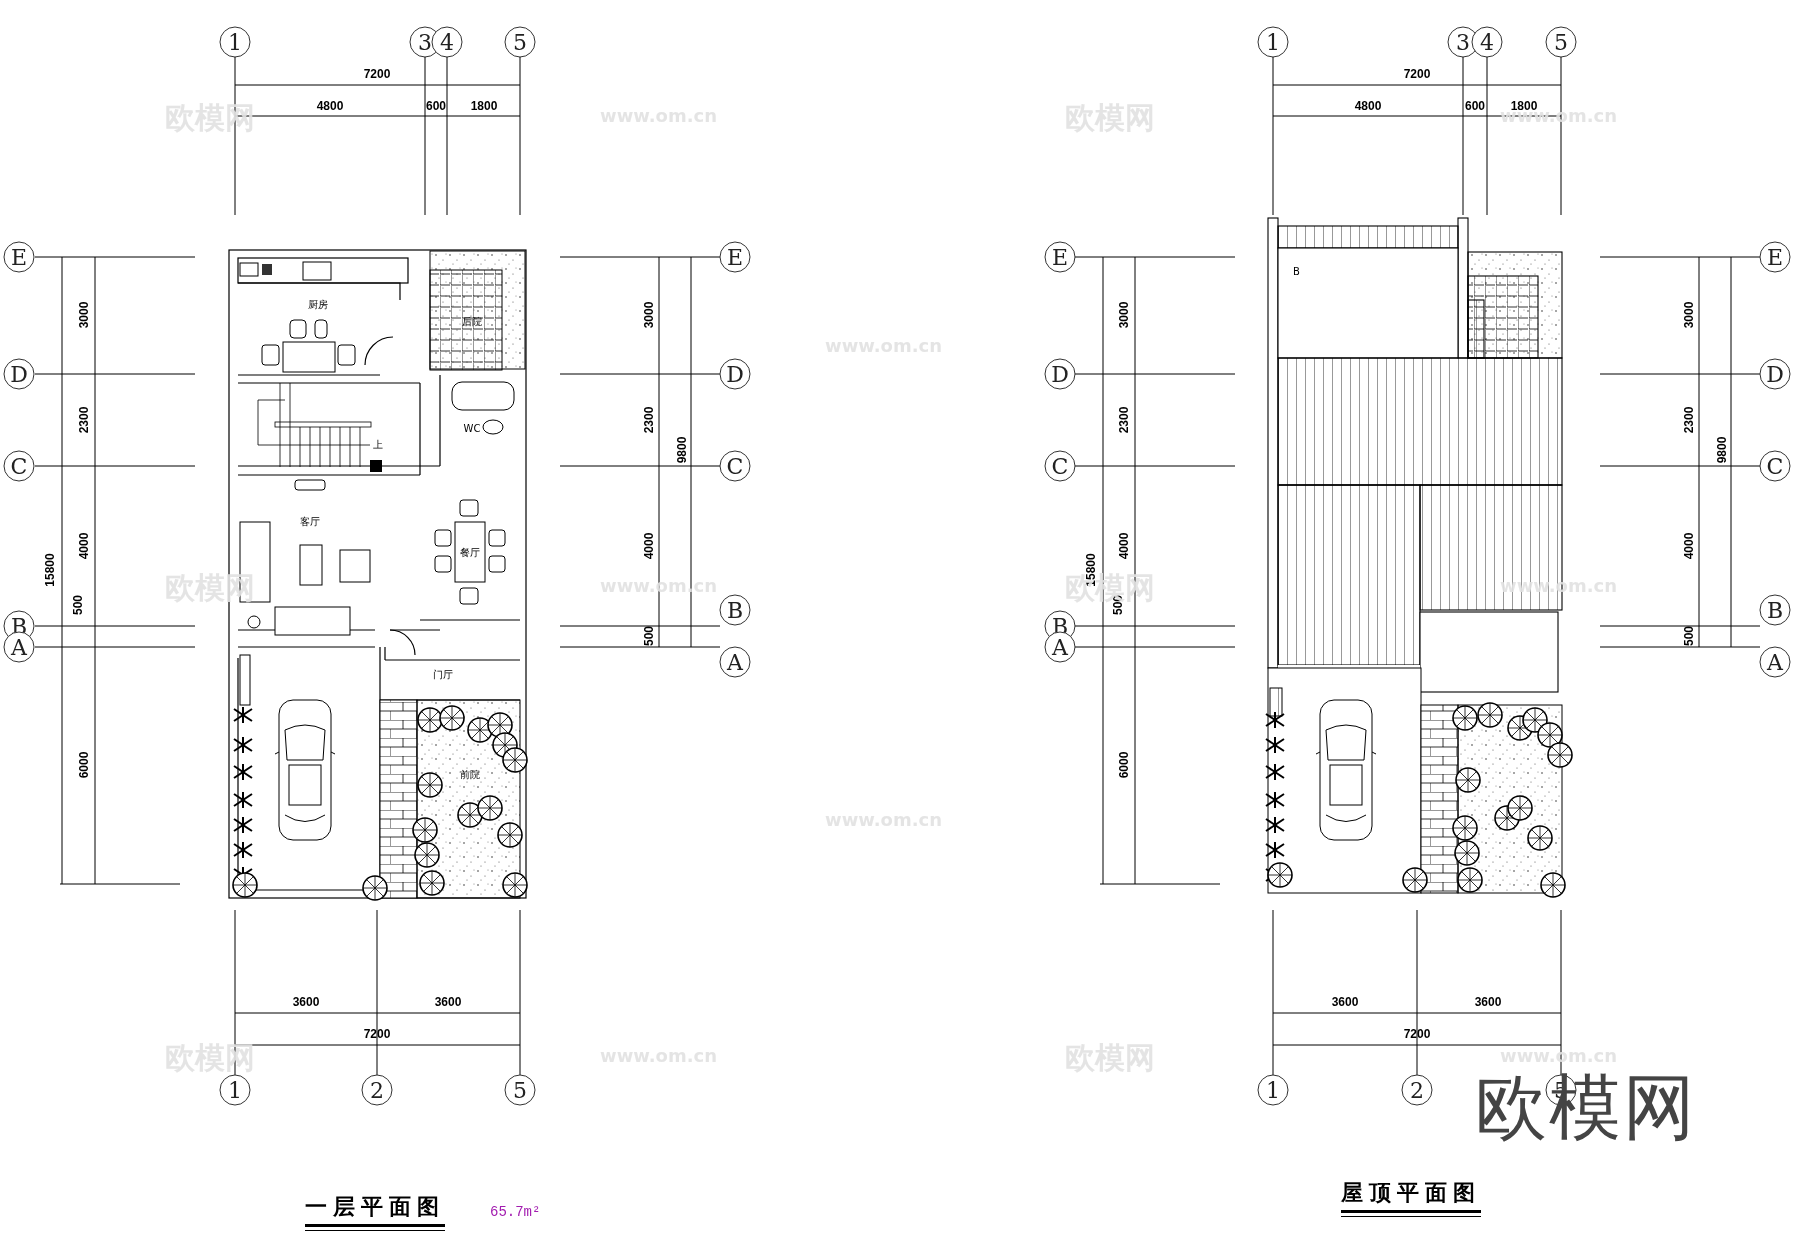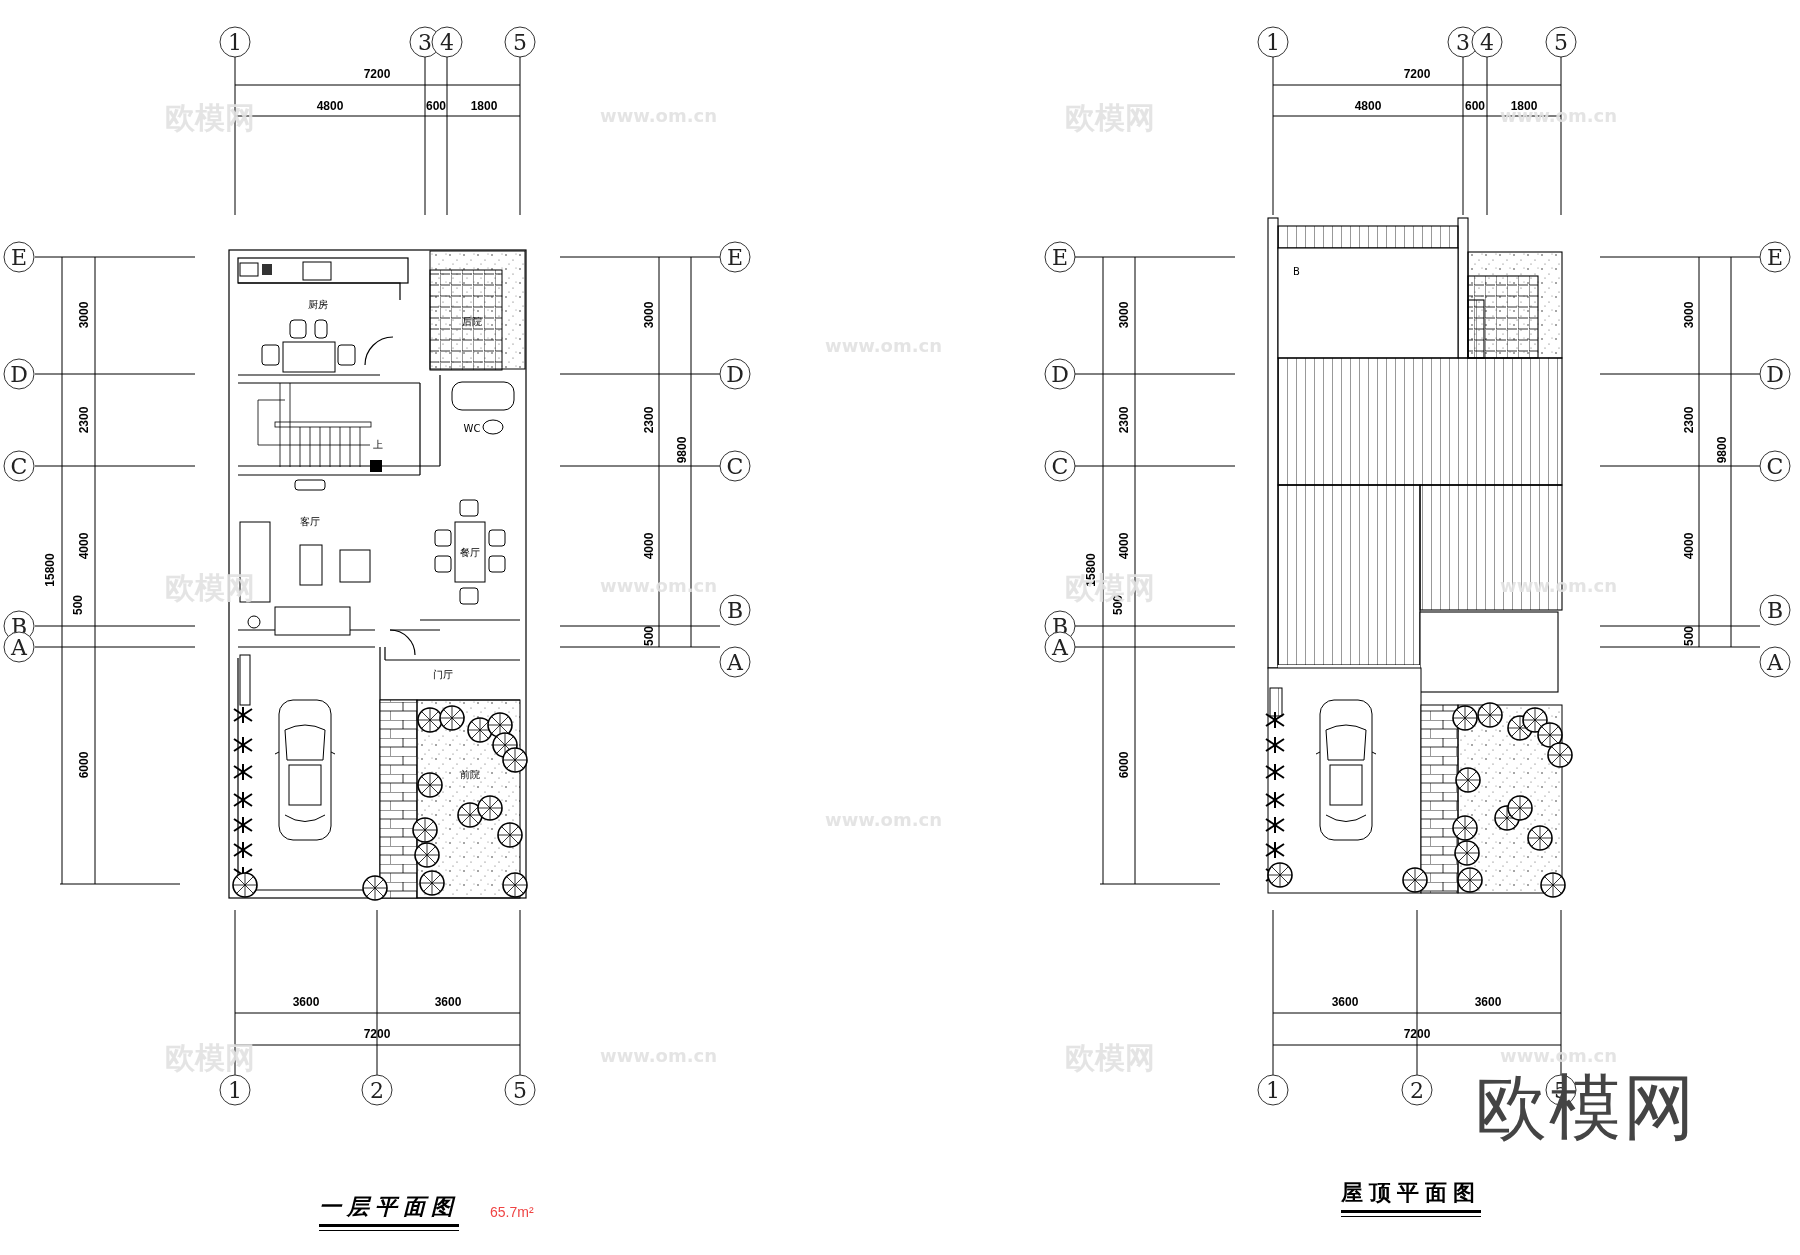--- a/index.html
+++ b/index.html
@@ -5,21 +5,21 @@
   html,body{margin:0;padding:0;background:#fff;}
   body{width:1800px;height:1255px;position:relative;overflow:hidden;font-family:"Liberation Sans",sans-serif;}
   svg.main{position:absolute;left:0;top:0;}
   .dim{font-family:"Liberation Sans",sans-serif;font-size:12px;font-weight:bold;fill:#000;}
   .axis{font-family:"DejaVu Serif",serif;font-size:22px;fill:#222;}
   .room{font-family:"DejaVu Sans",sans-serif;font-size:10px;fill:#000;}
   .wm{font-family:"DejaVu Sans",sans-serif;fill:#e2e2e2;font-weight:bold;}
   .title{position:absolute;font-family:"DejaVu Serif",serif;font-weight:bold;font-size:22px;letter-spacing:6px;color:#000;}
   .title .u1{position:absolute;left:0;right:0;height:3px;background:#000;}
   .title .u2{position:absolute;left:0;right:0;height:1px;background:#000;}
-  .area{position:absolute;font-size:14px;color:#ef4444;}
+  .area{position:absolute;font-size:14px;color:#a21caf;font-family:Liberation Mono, monospace;}
   .logo{position:absolute;font-family:"DejaVu Sans",sans-serif;font-size:72px;color:#444;letter-spacing:2px;}
 </style>
 </head>
 <body>
 
 <svg class="main" width="1800" height="1255" viewBox="0 0 1800 1255">
   <defs>
     <pattern id="dots" width="14" height="14" patternUnits="userSpaceOnUse">
       <circle cx="2" cy="3" r="0.8" fill="#333"></circle>
         <circle cx="9" cy="8" r="0.6" fill="#555"></circle>
@@ -375,21 +375,21 @@
     <text class="wm" x="600" y="1062" font-size="18">www.om.cn</text>
     <text class="wm" x="1065" y="128" font-size="30">欧模网</text>
     <text class="wm" x="1500" y="122" font-size="18">www.om.cn</text>
     <text class="wm" x="1065" y="598" font-size="30">欧模网</text>
     <text class="wm" x="1500" y="592" font-size="18">www.om.cn</text>
     <text class="wm" x="1065" y="1068" font-size="30">欧模网</text>
     <text class="wm" x="1500" y="1062" font-size="18">www.om.cn</text>
   </g>
 </svg>
 
-<div class="title" style="left:319px;top:1192px;font-style:italic;">
+<div class="title" style="left:305px;top:1192px;">
   <span>一层平面图</span>
   <div class="u1" style="top:32px;"></div>
   <div class="u2" style="top:38px;"></div>
 </div>
 <div class="area" style="left:490px;top:1204px;">65.7m²</div>
 
 <div class="title" style="left:1341px;top:1178px;">
   <span>屋顶平面图</span>
   <div class="u1" style="top:32px;"></div>
   <div class="u2" style="top:38px;"></div>

